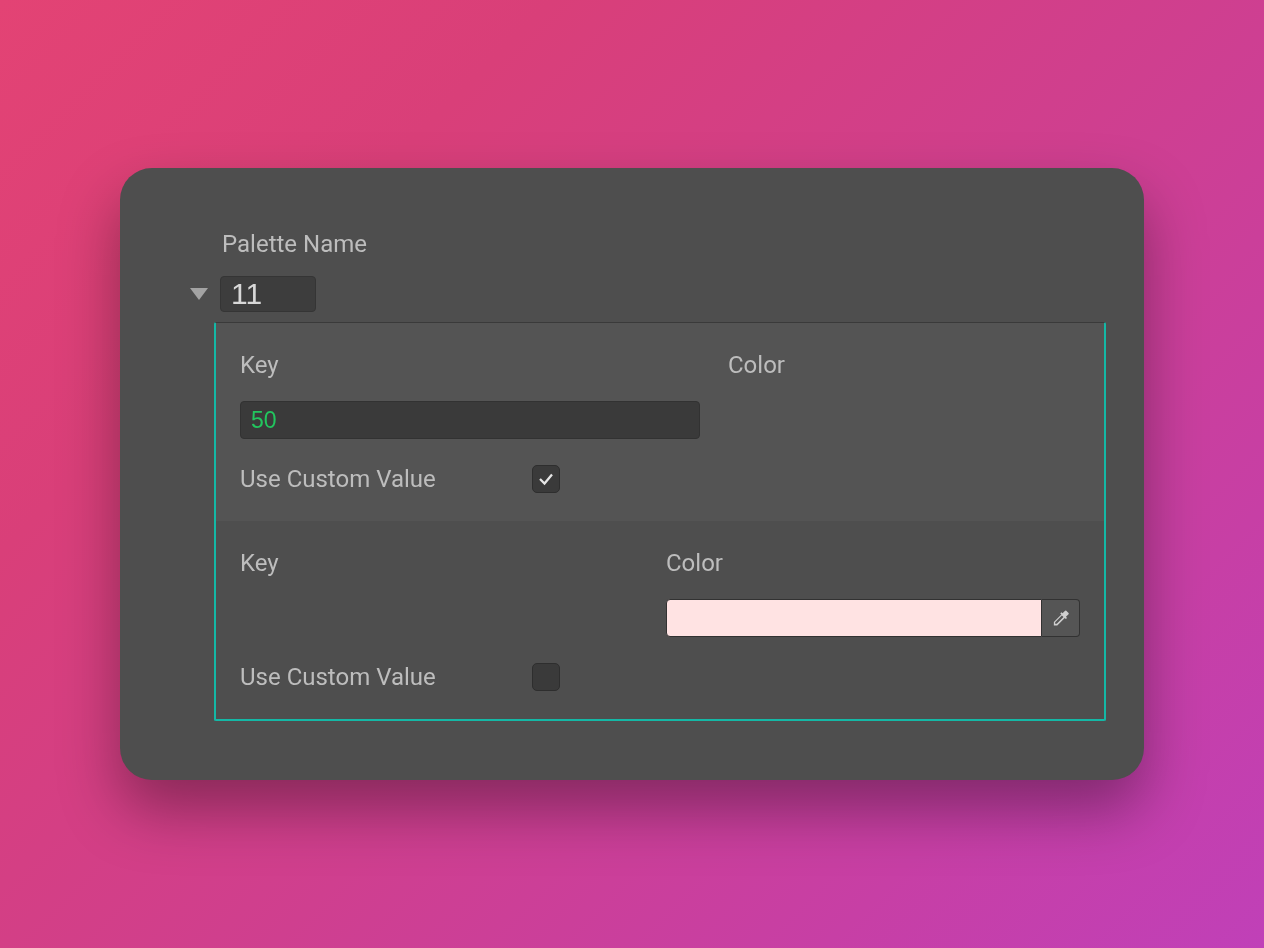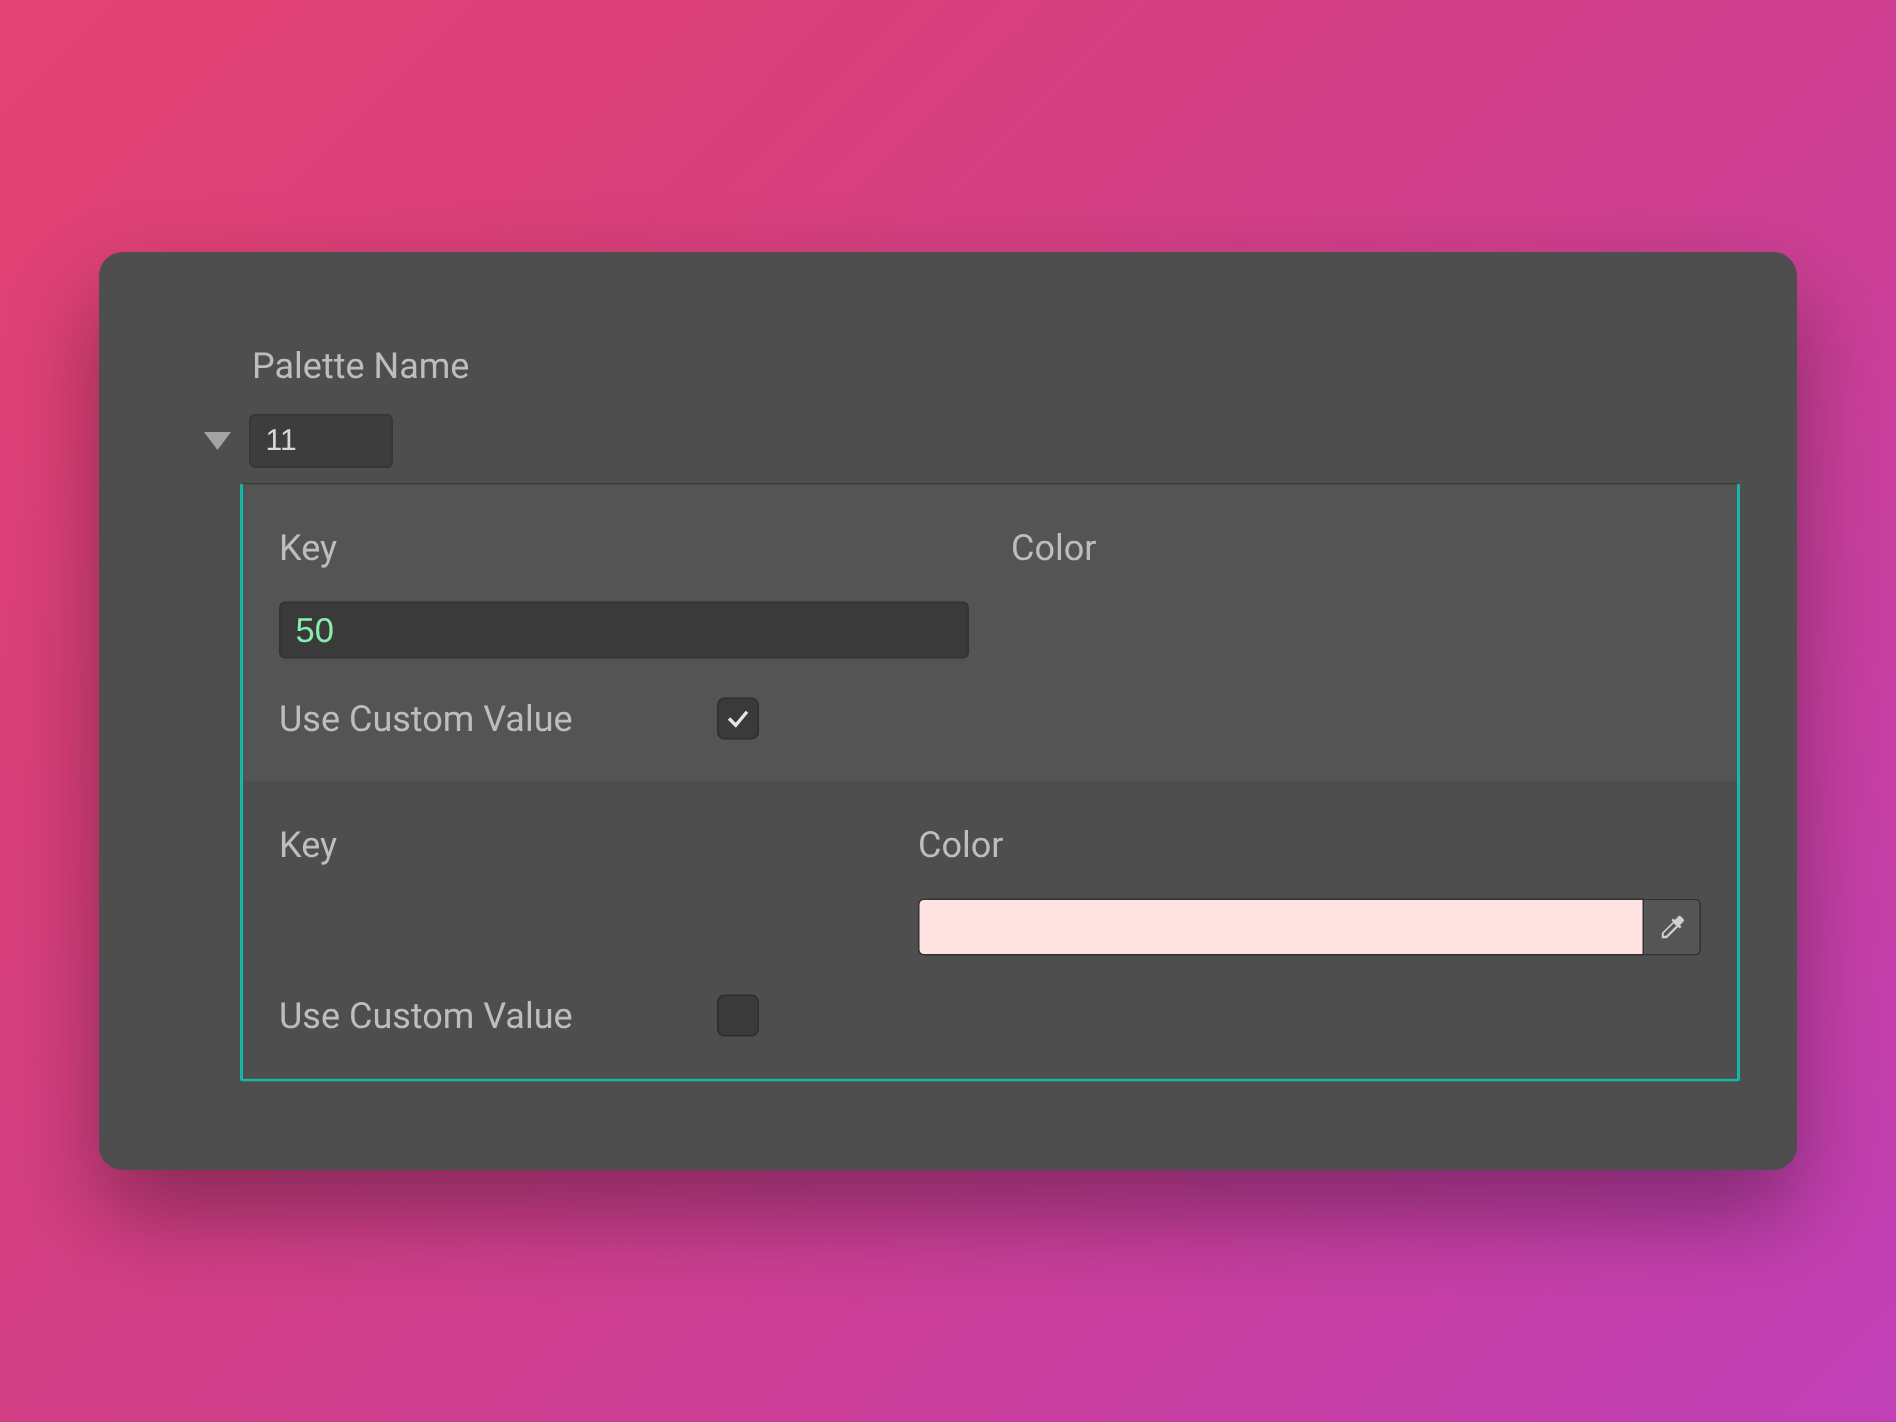--- a/index.html
+++ b/index.html
@@ -6,23 +6,23 @@
   html, body { width: 1264px; height: 948px; overflow: hidden; }
   body {
     font-family: -apple-system, BlinkMacSystemFont, "Segoe UI", Roboto, Helvetica, Arial, sans-serif;
     background: linear-gradient(135deg, #e34374 0%, #d93f79 25%, #cf3f8f 55%, #c73fa5 80%, #c040b8 100%);
     display: flex;
     align-items: flex-start;
     justify-content: center;
     padding-top: 168px;
   }
   .panel {
-    width: 1132px;
+    width: 1024px;
     background: #4e4e4e;
-    border-radius: 16px;
+    border-radius: 32px;
     box-shadow: 0 30px 60px rgba(0,0,0,0.35);
     padding: 62px 38px 2px 38px;
     overflow: hidden;
     height: 612px;
     position: relative;
   }
 
   
   .row-palette {
     display: flex;
@@ -72,21 +72,21 @@
     font-weight: 400;
     flex: 1;
   }
   .count-input {
     width: 96px;
     height: 36px;
     background: #3d3d3d;
     border: 1px solid #353535;
     border-radius: 4px;
     color: #d8d8d8;
-    font-size: 20px;
+    font-size: 30px;
     padding: 0 10px;
     outline: none;
   }
 
   .swatches-container {
     border: 2px solid #14b8a6;
     border-top: 1px solid #3a3a3a;
     border-radius: 2px;
     margin-left: 56px;
     margin-right: 0;
@@ -110,21 +110,21 @@
   .field-label {
     color: #bdbdbd;
     font-size: 24px;
     margin-bottom: 22px;
   }
   .field-input {
     height: 38px;
     background: #3a3a3a;
     border: 1px solid #323232;
     border-radius: 4px;
-    color: #86efac;
+    color: #22c55e;
     font-size: 23px;
     padding: 0 10px;
     outline: none;
   }
   .color-row {
     display: flex;
     align-items: stretch;
     height: 38px;
   }
   .color-swatch {

